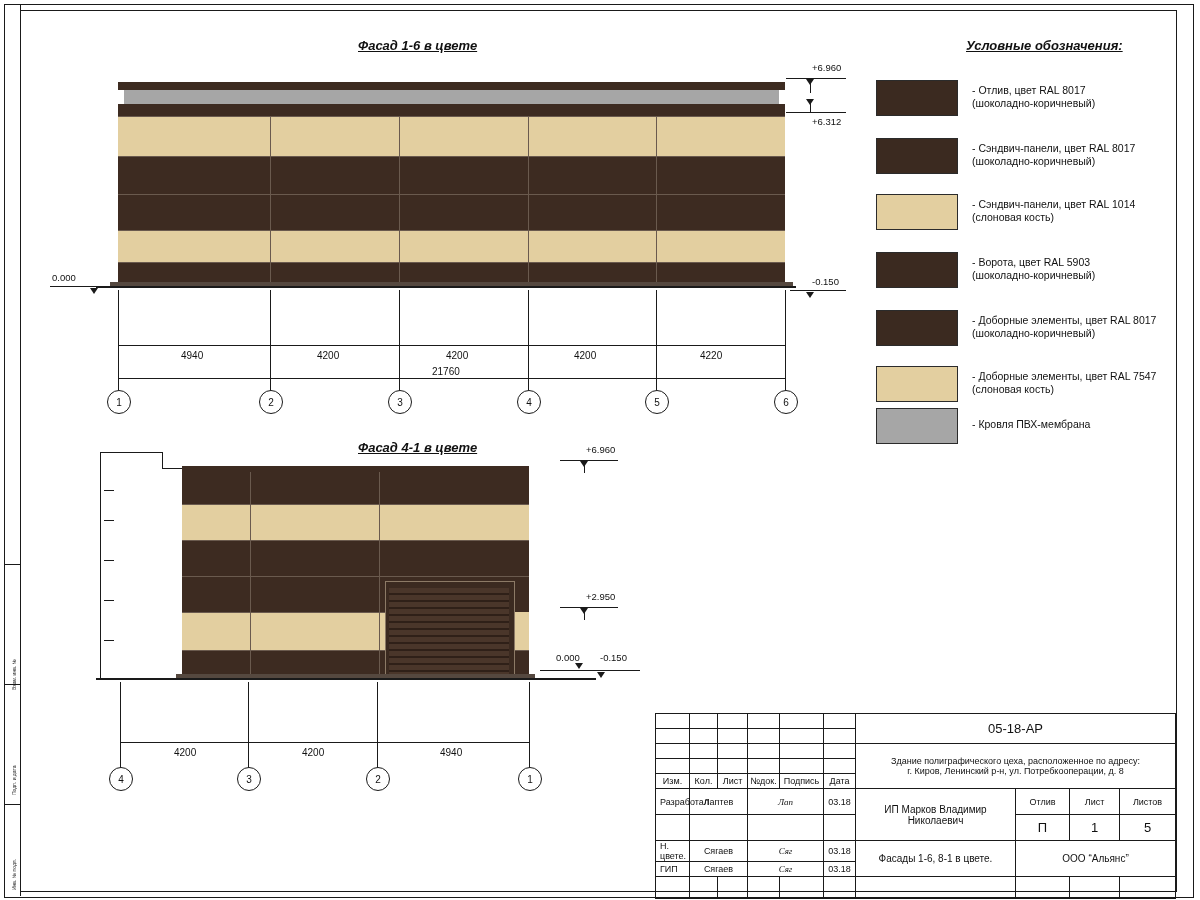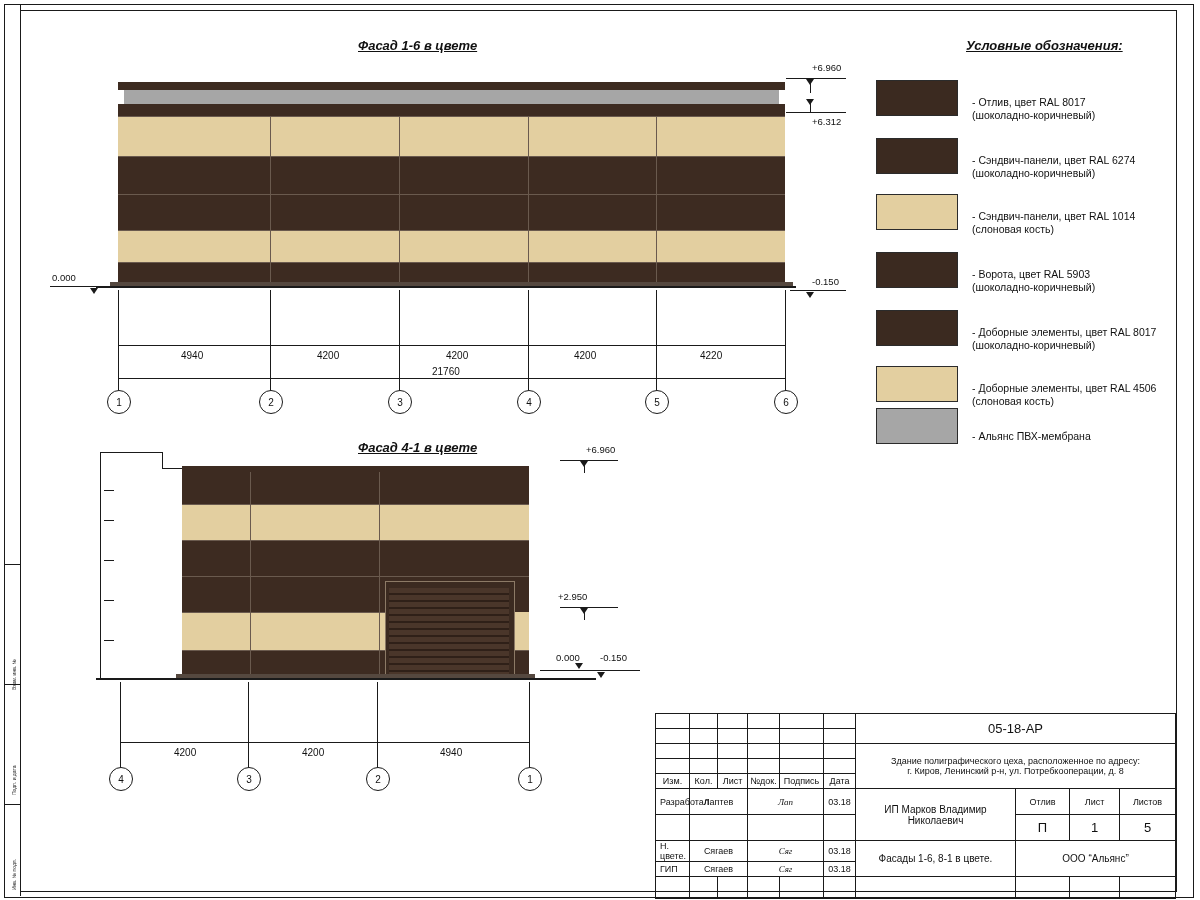--- a/index.html
+++ b/index.html
@@ -29,21 +29,21 @@
   .bld{position:absolute;}
   .band-brown{position:absolute;background:#3d2b21;}
   .band-ivory{position:absolute;background:#e3cfa0;}
   .roof-gray{position:absolute;background:#a6a6a6;}
   .seam{position:absolute;border-left:1px solid #6a5a4e;width:0;}
   .seam-h{position:absolute;border-top:1px solid #6a5a4e;height:0;}
   .plinth{position:absolute;background:#55483f;}
 
   
   .legend-sw{position:absolute;width:80px;height:34px;border:1px solid #2b2b2b;}
-  .legend-txt{position:absolute;font-size:10.5px;color:#111;line-height:13px;white-space:nowrap;margin-top:12px;}
+  .legend-txt{position:absolute;font-size:10.5px;color:#111;line-height:13px;white-space:nowrap;}
 
   
   .stamp{position:absolute;left:655px;top:713px;width:520px;height:172px;}
   .stamp table{border-collapse:collapse;width:520px;height:172px;table-layout:fixed;}
   .stamp td{border:1px solid #1a1a1a;font-size:9px;text-align:center;color:#111;padding:0;height:14px;}
   .stamp td.big{font-size:13px;}
   .stamp td.mid{font-size:10px;}
   .stamp td.left{text-align:left;padding-left:4px;}
   .sig{font-family:"Liberation Serif", serif;font-style:italic;font-size:11px;}
 
@@ -180,21 +180,21 @@
   </div>
 
   <div class="ground" style="left:96px;top:678px;width:500px;"></div>
   <div class="plinth" style="left:176px;top:674px;width:359px;height:4px;"></div>
 
   <div class="lvl" style="left:586px;top:444px;">+6.960</div>
   <div class="hline" style="left:560px;top:460px;width:58px;"></div>
   <div class="arrowdown" style="left:580px;top:461px;"></div>
   <div class="vline" style="left:584px;top:461px;height:12px;"></div>
 
-  <div class="lvl" style="left:558px;top:591px;">+2.950</div>
+  <div class="lvl" style="left:586px;top:591px;">+2.950</div>
   <div class="hline" style="left:560px;top:607px;width:58px;"></div>
   <div class="arrowdown" style="left:580px;top:608px;"></div>
   <div class="vline" style="left:584px;top:608px;height:12px;"></div>
 
   <div class="lvl" style="left:556px;top:652px;">0.000</div>
   <div class="lvl" style="left:600px;top:652px;">-0.150</div>
   <div class="hline" style="left:540px;top:670px;width:100px;"></div>
   <div class="arrowdown" style="left:575px;top:663px;"></div>
   <div class="arrowdown" style="left:597px;top:672px;"></div>
 
@@ -215,21 +215,21 @@
   <div class="title-it" style="left:966px;top:38px;">Условные обозначения:</div>
 
   <div class="legend-sw" style="left:876px;top:80px;background:#3b2a20;"></div>
   <div class="legend-txt" style="left:972px;top:84px;">
     <span>- Отлив, цвет RAL 8017</span><br>
     <span>(шоколадно-коричневый)</span>
   </div>
 
   <div class="legend-sw" style="left:876px;top:138px;background:#3b2a20;"></div>
   <div class="legend-txt" style="left:972px;top:142px;">
-    <span>- Сэндвич-панели, цвет RAL 6274</span><br>
+    <span>- Сэндвич-панели, цвет RAL 8017</span><br>
     <span>(шоколадно-коричневый)</span>
   </div>
 
   <div class="legend-sw" style="left:876px;top:194px;background:#e3cfa0;"></div>
   <div class="legend-txt" style="left:972px;top:198px;">
     <span>- Сэндвич-панели, цвет RAL 1014</span><br>
     <span>(слоновая кость)</span>
   </div>
 
   <div class="legend-sw" style="left:876px;top:252px;background:#3b2a20;"></div>
@@ -239,27 +239,27 @@
   </div>
 
   <div class="legend-sw" style="left:876px;top:310px;background:#3b2a20;"></div>
   <div class="legend-txt" style="left:972px;top:314px;">
     <span>- Доборные элементы,  цвет RAL 8017</span><br>
     <span>(шоколадно-коричневый)</span>
   </div>
 
   <div class="legend-sw" style="left:876px;top:366px;background:#e3cfa0;"></div>
   <div class="legend-txt" style="left:972px;top:370px;">
-    <span>- Доборные элементы, цвет RAL 4506</span><br>
+    <span>- Доборные элементы, цвет RAL 7547</span><br>
     <span>(слоновая кость)</span>
   </div>
 
   <div class="legend-sw" style="left:876px;top:408px;background:#a6a6a6;"></div>
   <div class="legend-txt" style="left:972px;top:418px;">
-    <span>- Альянс ПВХ-мембрана</span>
+    <span>- Кровля ПВХ-мембрана</span>
   </div>
 
   <div class="stamp">
     <table>
       <colgroup>
         <col style="width:34px">
           <col style="width:28px">
           <col style="width:30px">
           <col style="width:32px">
         <col style="width:44px">

